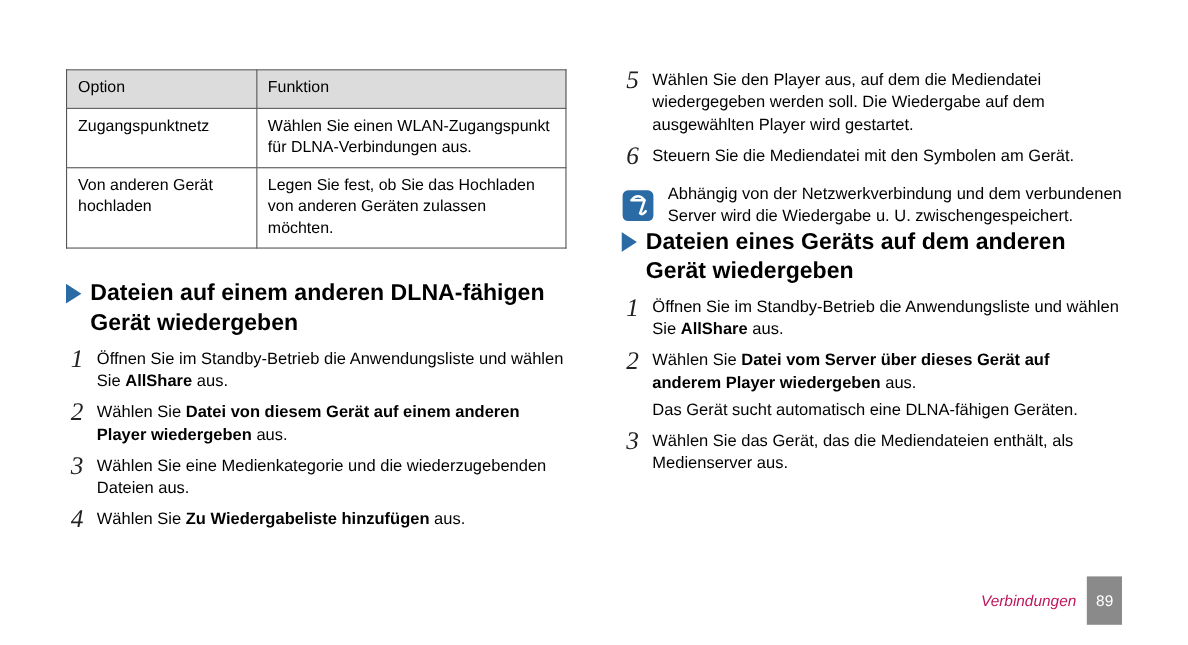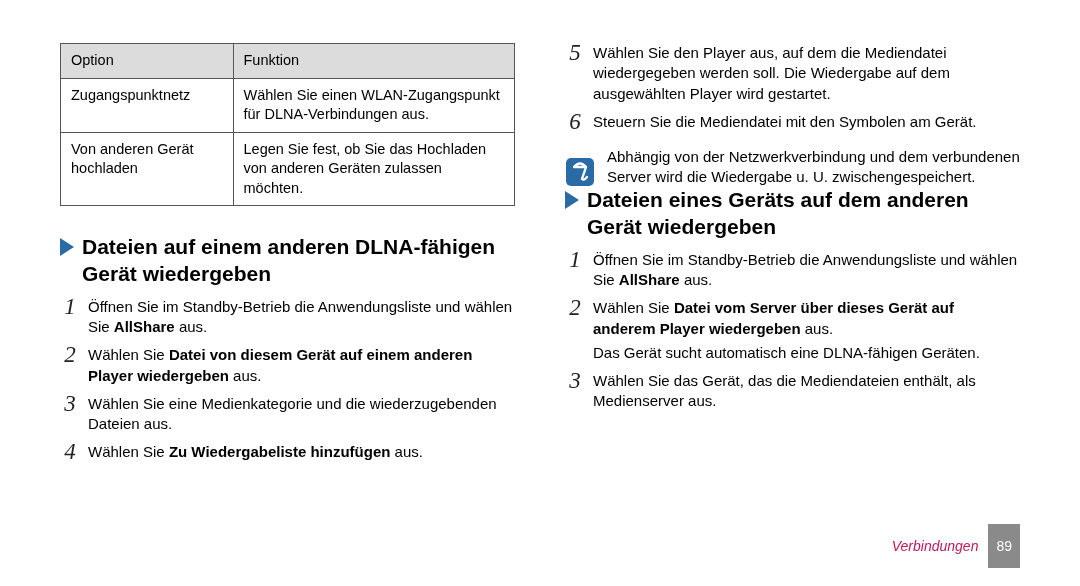--- a/index.html
+++ b/index.html
@@ -6,21 +6,21 @@
   body {
     font-family: -apple-system, "Segoe UI", Arial, sans-serif;
     background: #fff;
     width: 1080px;
     height: 586px;
     overflow: hidden;
     position: relative;
   }
   .page {
     display: flex;
-    padding: 43px 60px 30px 60px;
+    padding: 63px 60px 30px 60px;
     gap: 50px;
   }
   .col {
     flex: 1;
     display: flex;
     flex-direction: column;
   }
   
   table {
     border-collapse: collapse;
@@ -75,21 +75,21 @@
     text-align: center;
     color: #222;
     flex: 0 0 auto;
     margin-top: -2px;
   }
   .step-body { flex: 1; }
   .sub { margin-top: 4px; }
   
   .note {
     display: flex;
-    align-items: flex-end;
+    align-items: center;
     gap: 12px;
     font-size: 15px;
     line-height: 1.35;
     margin-top: 6px;
   }
   .note-icon {
     flex: 0 0 auto;
   }
   .note-icon svg { display: block; }
   .note-body { flex: 1; }

